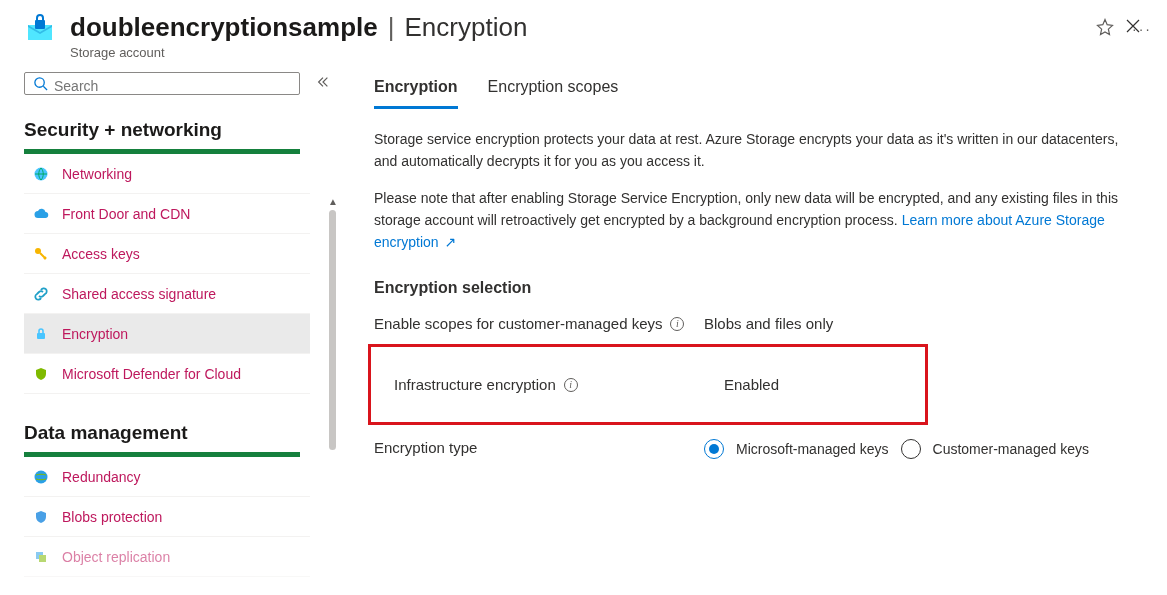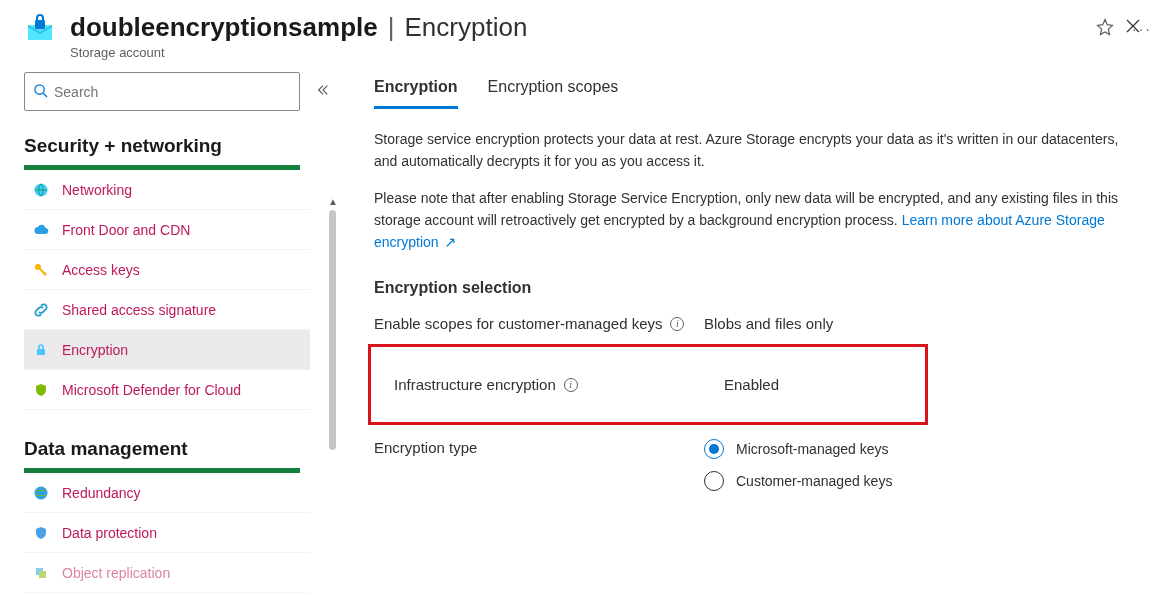--- a/index.html
+++ b/index.html
@@ -76,25 +76,25 @@
       position: relative;
     }
     .search-row {
       display: flex;
       align-items: center;
       gap: 16px;
       margin: 4px 0 14px 0;
     }
     .search-box {
       flex: 0 0 276px;
-      height: 39px;
+      height: 23px;
       border: 1px solid #8a8886;
       border-radius: 2px;
       display: flex;
-      align-items: center;
+      align-items: flex-end;
       padding: 0 8px;
       gap: 6px;
       color: #605e5c;
     }
     .search-box input {
       border: none;
       outline: none;
       flex: 1;
       font-size: 14px;
       color: #323130;
@@ -198,21 +198,21 @@
       font-style: italic;
       font-family: Georgia, serif;
     }
     .highlight-box {
       border: 3px solid #d9141c;
       padding: 12px 0 12px 0;
       margin: -12px 0 14px -6px;
       width: 560px;
     }
     .highlight-box .kv-row { margin: 17px; padding-left: 6px; }
-    .radio-group { display: flex; flex-direction: column; gap: 12px; }
+    .radio-group { display: flex; flex-direction: row; gap: 12px; }
     .radio-option { display: flex; align-items: center; gap: 12px; cursor: pointer; }
     .radio-outer {
       width: 20px; height: 20px;
       border: 1px solid #323130;
       border-radius: 50%;
       display: flex; align-items: center; justify-content: center;
     }
     .radio-outer.checked { border-color: #0078d4; }
     .radio-inner {
       width: 10px; height: 10px;
@@ -346,21 +346,21 @@
               </svg>
             </span>
           <span class="label">Redundancy</span>
         </li>
         <li class="nav-item">
           <span class="ic">
               <svg width="16" height="16" viewBox="0 0 16 16">
                 <path d="M8 2l5 2v4c0 3-2 5-5 6-3-1-5-3-5-6V4z" fill="#49a0e6"></path>
               </svg>
             </span>
-          <span class="label">Data protection</span>
+          <span class="label">Blobs protection</span>
         </li>
         <li class="nav-item" style="opacity:.55;">
           <span class="ic">
               <svg width="16" height="16" viewBox="0 0 16 16">
                 <rect x="3" y="3" width="7" height="7" fill="#2aa0e6"></rect>
                 <rect x="6" y="6" width="7" height="7" fill="#7fba00"></rect>
               </svg>
             </span>
           <span class="label">Object replication</span>
         </li>

